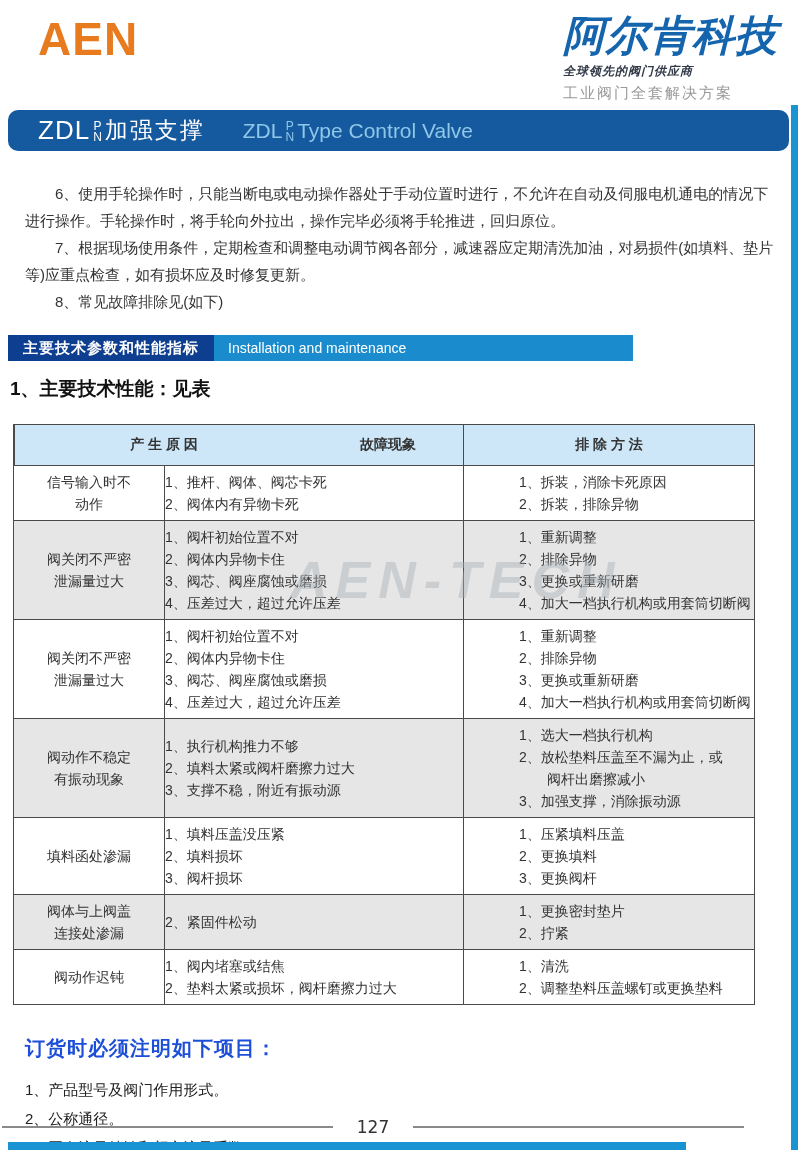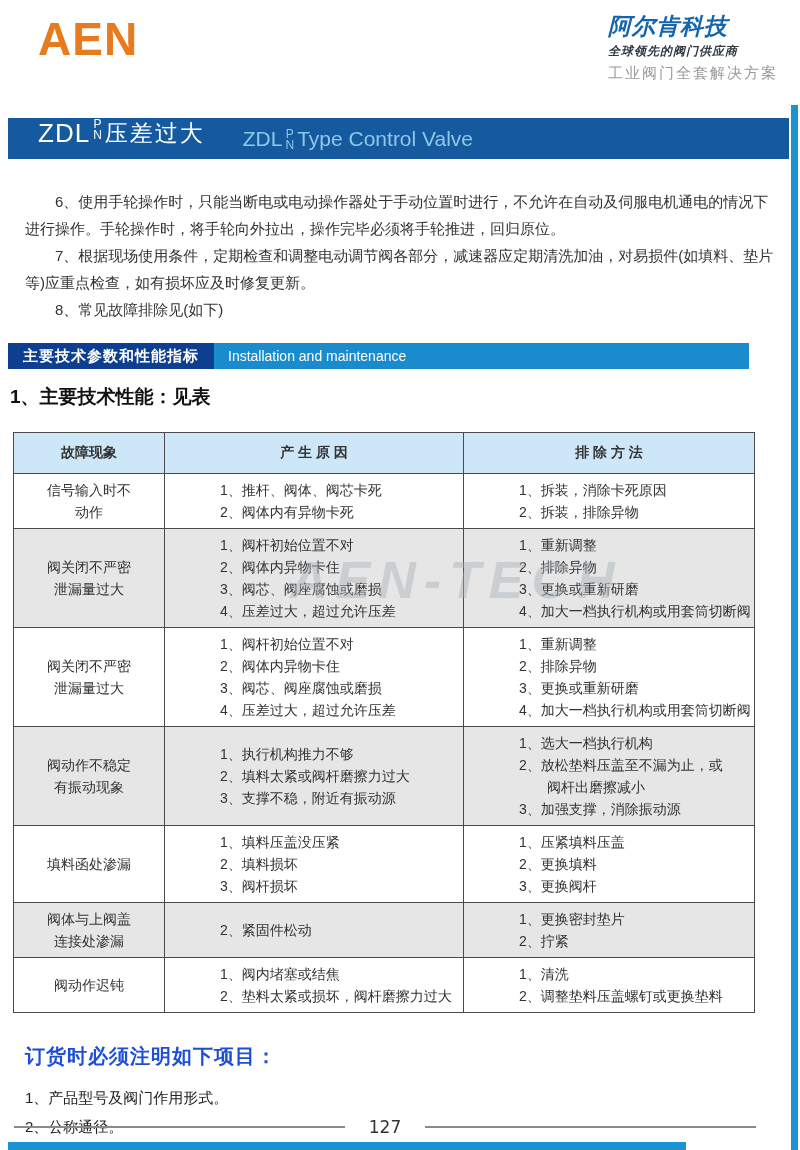--- a/index.html
+++ b/index.html
@@ -1,76 +1,76 @@
 <!DOCTYPE html>
 <html><head>
 <meta charset="utf-8">
 <style>
   html,body{margin:0;padding:0;background:#fff;}
   .page{position:relative;width:800px;height:1150px;background:#fff;overflow:hidden;
         font-family:"Liberation Sans","DejaVu Sans",sans-serif;color:#333;}
 
   
   .header{display:flex;justify-content:space-between;align-items:flex-start;
-          padding:14px 14px 16px 38px;height:88px;}
+          padding:14px 14px 8px 38px;height:88px;}
   .logo{font-size:46px;font-weight:bold;color:#E87B1E;letter-spacing:1px;line-height:1.1;}
   .brand{text-align:left;padding-right:8px;}
-  .brand-cn{color:#1565AE;font-size:23px;font-weight:bold;font-style:italic;line-height:1.05;letter-spacing:1px;}
+  .brand-cn{color:#1565AE;font-size:42px;font-weight:bold;font-style:italic;line-height:1.05;letter-spacing:1px;}
   .brand-slogan{color:#323A48;font-size:12px;font-weight:bold;font-style:italic;margin-top:5px;letter-spacing:1px;}
   .brand-tagline{color:#999;font-size:15px;margin-top:4px;letter-spacing:2px;}
 
   
   .title-bar{margin-left:8px;width:781px;height:41px;background:#15599E;color:#fff;
-             display:flex;padding-left:30px;box-sizing:border-box;}
+             display:flex;align-items:center;padding-left:30px;box-sizing:border-box;border-radius:10px;}
   .tb-model{font-size:26px;letter-spacing:1px;}
   .pn{display:inline-flex;flex-direction:column;align-items:center;font-size:12px;
       line-height:11px;margin:0 3px;transform:translateY(1px);}
   .tb-cn{font-size:23px;letter-spacing:2px;}
   .tb-en-group{margin-left:38px;color:#8FC7E8;display:flex;align-items:center;}
   .tb-en{font-size:21px;}
 
   
   .paras{padding:29px 25px 0 25px;font-size:15px;line-height:27px;color:#333;}
   .paras p{margin:0;text-indent:2em;}
 
   
-  .section-bar{margin:20px 0 0 8px;width:741px;height:26px;display:flex;text-align:right;}
+  .section-bar{margin:20px 0 0 8px;width:625px;height:26px;display:flex;text-align:right;}
   .section-cn{background:#0D3E8F;color:#fff;font-weight:bold;font-size:15px;
               display:flex;align-items:center;padding:0 15px;letter-spacing:1px;white-space:nowrap;}
   .section-en{background:#1A8CCD;color:#fff;font-size:14px;flex:1;
               display:flex;align-items:center;padding:0 14px;}
 
   .table-heading{margin:15px 0 22px 10px;font-size:19px;font-weight:bold;color:#111;}
 
   
   .ftable{position:relative;margin-left:13px;width:742px;border:1px solid #4a4a4a;
           box-sizing:border-box;font-size:14px;}
   .thead{display:flex;background:#CDE7F8;font-weight:bold;height:40px;}
   .thead .tcell{display:flex;align-items:center;justify-content:center;}
   .trow{display:flex;border-top:1px solid #4a4a4a;}
   .trow.shaded{background:#E6E6E6;}
   .tcell{box-sizing:border-box;padding:5px 0;display:flex;flex-direction:column;justify-content:center;}
   .c0{width:150px;align-items:center;text-align:center;}
-  .c1{width:299px;border-left:1px solid #4a4a4a;padding-left:55px;}
+  .c1{width:299px;border-left:1px solid #4a4a4a;}
   .c2{flex:1;border-left:1px solid #4a4a4a;padding-left:55px;}
   .thead .c1,.thead .c2{padding-left:0;}
   .tline{line-height:19px;padding:1.5px 0;}
 
   
   .watermark{position:absolute;left:290px;top:550px;font-size:52px;font-weight:bold;
              font-style:italic;letter-spacing:8px;color:rgba(170,177,185,0.45);
              pointer-events:none;}
 
   
   .order-heading{margin:30px 0 0 25px;font-size:20px;font-weight:bold;color:#1d4ed8;letter-spacing:1px;}
   .order-list{margin:14px 0 0 25px;font-size:15px;line-height:28px;color:#222;}
   .order-list div{margin-bottom:1px;}
 
   
-  .footer{position:absolute;left:14px;width:742px;bottom:13px;display:flex;align-items:center;gap:24px;}
+  .footer{position:absolute;left:2px;width:742px;bottom:13px;display:flex;align-items:center;gap:24px;}
   .fline{flex:1;height:2px;background:#8a8a8a;}
   .pagenum{font-size:17px;color:#333;font-family:"DejaVu Sans",sans-serif;}
 
   .bottom-bar{position:absolute;left:8px;bottom:0;width:678px;height:8px;background:#1A93D2;}
   .right-strip{position:absolute;right:2px;top:105px;bottom:0;width:7px;background:#1A93D2;}
 </style>
 </head>
 <body>
 
 <div class="page">
@@ -83,21 +83,21 @@
       <div class="brand-tagline">工业阀门全套解决方案</div>
     </div>
   </div>
 
   <div class="title-bar">
     <span class="tb-model">ZDL</span>
     <span class="pn">
       <span>P</span>
       <span>N</span>
     </span>
-    <span class="tb-cn">压差过大</span>
+    <span class="tb-cn">加强支撑</span>
     <span class="tb-en-group">
       <span class="tb-en">ZDL</span>
       <span class="pn">
         <span>P</span>
         <span>N</span>
       </span>
       <span class="tb-en">Type Control Valve</span>
     </span>
   </div>
 
@@ -109,22 +109,22 @@
 
   <div class="section-bar">
     <div class="section-cn">主要技术参数和性能指标</div>
     <div class="section-en">Installation and maintenance</div>
   </div>
 
   <div class="table-heading">1、主要技术性能：见表</div>
 
   <div class="ftable">
     <div class="thead">
+      <div class="tcell c1">产 生 原 因</div>
       <div class="tcell c0">故障现象</div>
-      <div class="tcell c1">产 生 原 因</div>
       <div class="tcell c2">排 除 方 法</div>
     </div>
     <div>
         <div class="trow">
           <div class="tcell c0">
             <div class="tline">信号输入时不</div>
             <div class="tline">动作</div>
           </div>
           <div class="tcell c1">
             <div class="tline">1、推杆、阀体、阀芯卡死</div>

